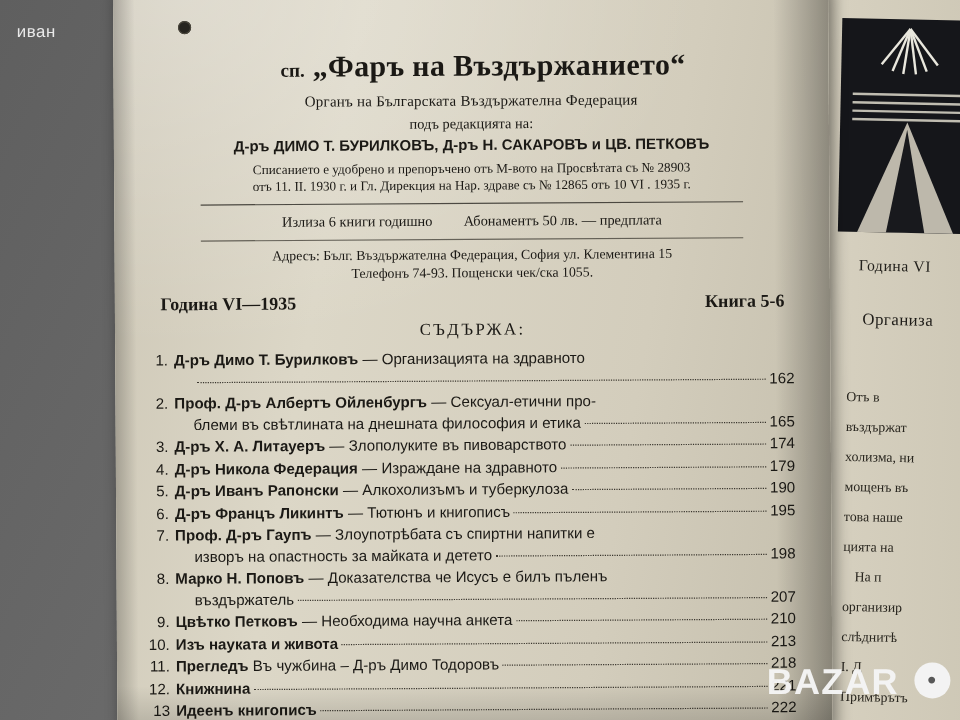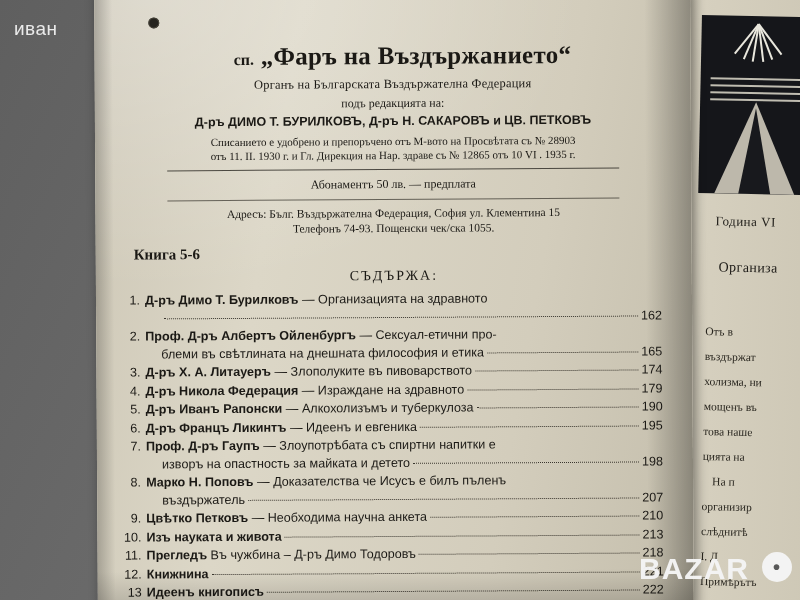--- a/index.html
+++ b/index.html
@@ -16,21 +16,21 @@
     font-family: "Liberation Serif", serif;
   }
 
   
   .corner-label {
     position: absolute;
     left: 14px;
     top: 18px;
     color: #f2f2f2;
     font-family: "Liberation Sans", sans-serif;
-    font-size: 19px;
+    font-size: 14px;
     letter-spacing: 0.5px;
     opacity: 0.95;
     z-index: 40;
   }
 
   
   .backdrop {
     position: absolute;
     inset: 0;
     background:
@@ -416,31 +416,33 @@
       <div class="editors">Д-ръ ДИМО Т. БУРИЛКОВЪ,   Д-ръ Н. САКАРОВЪ  и ЦВ. ПЕТКОВЪ</div>
 
       <div class="small-note">
         <div>Списанието е удобрено и препоръчено отъ  М-вото на Просвѣтата съ № 28903</div>
         <div>отъ 11. II. 1930 г. и  Гл. Дирекция на Нар. здраве съ  № 12865 отъ 10 VI . 1935 г.</div>
       </div>
 
       <div class="rule"></div>
 
       <div class="sub-row">
+        <span>Излиза  6  книги годишно</span>
         <span>Абонаментъ  50  лв. — предплата</span>
       </div>
 
       <div class="rule thin"></div>
 
       <div class="address">
         <div>Адресъ: Бълг. Въздържателна Федерация, София ул. Клементина 15</div>
         <div>Телефонъ 74-93. Пощенски чек/ска 1055.</div>
       </div>
 
       <div class="yearline">
+        <span>Година VI—1935</span>
         <span>Книга 5-6</span>
       </div>
 
       <div class="contents-head">СЪДЪРЖА:</div>
 
       <div class="toc">
 
         <div class="toc-item">
           <div class="toc-num">1.</div>
           <div class="toc-body">
@@ -504,21 +506,21 @@
               <span class="toc-page">190</span>
             </div>
           </div>
         </div>
 
         <div class="toc-item">
           <div class="toc-num">6.</div>
           <div class="toc-body">
             <div class="toc-line">
               <span class="toc-text"><span class="auth">Д-ръ Францъ Ликинтъ</span>
-              <span>— Идеенъ и евгеника</span></span>
+              <span>— Тютюнъ и книгописъ</span></span>
               <span class="toc-dots"></span>
               <span class="toc-page">195</span>
             </div>
           </div>
         </div>
 
         <div class="toc-item">
           <div class="toc-num">7.</div>
           <div class="toc-body">
             <div class="toc-line">

